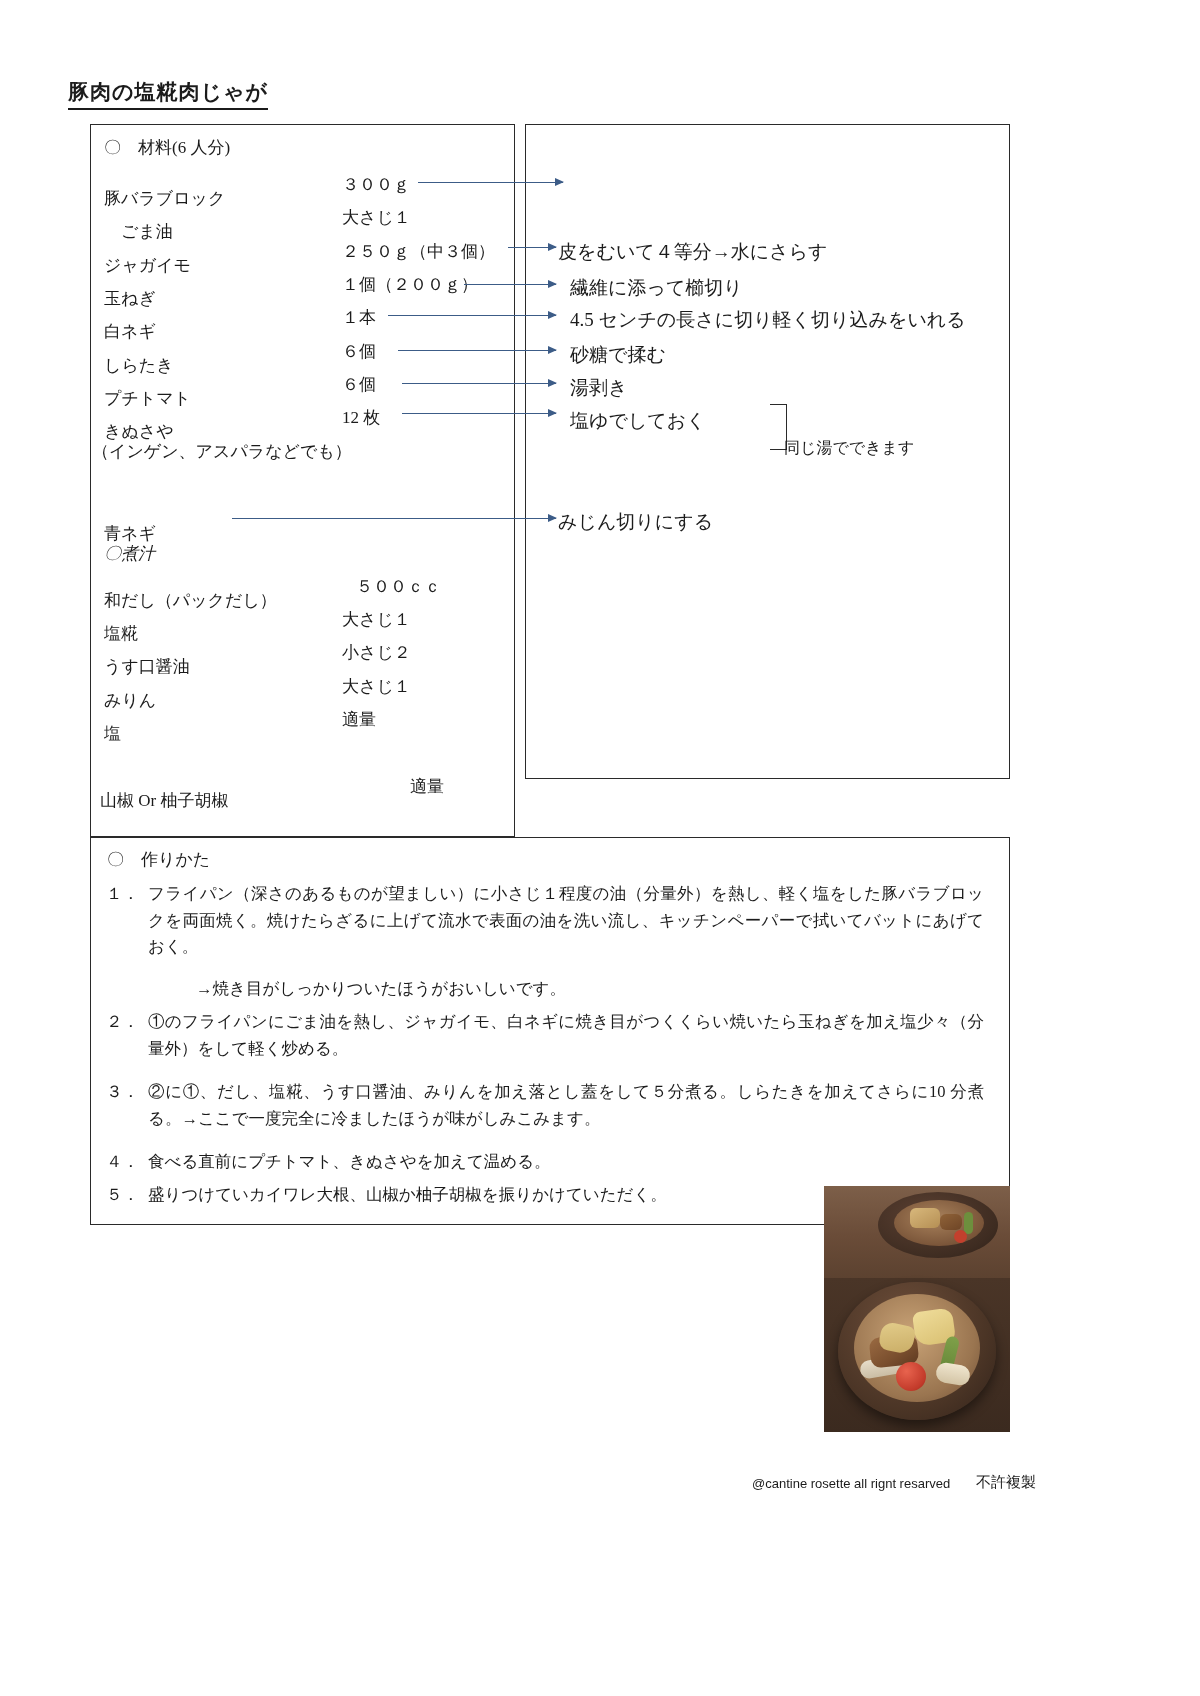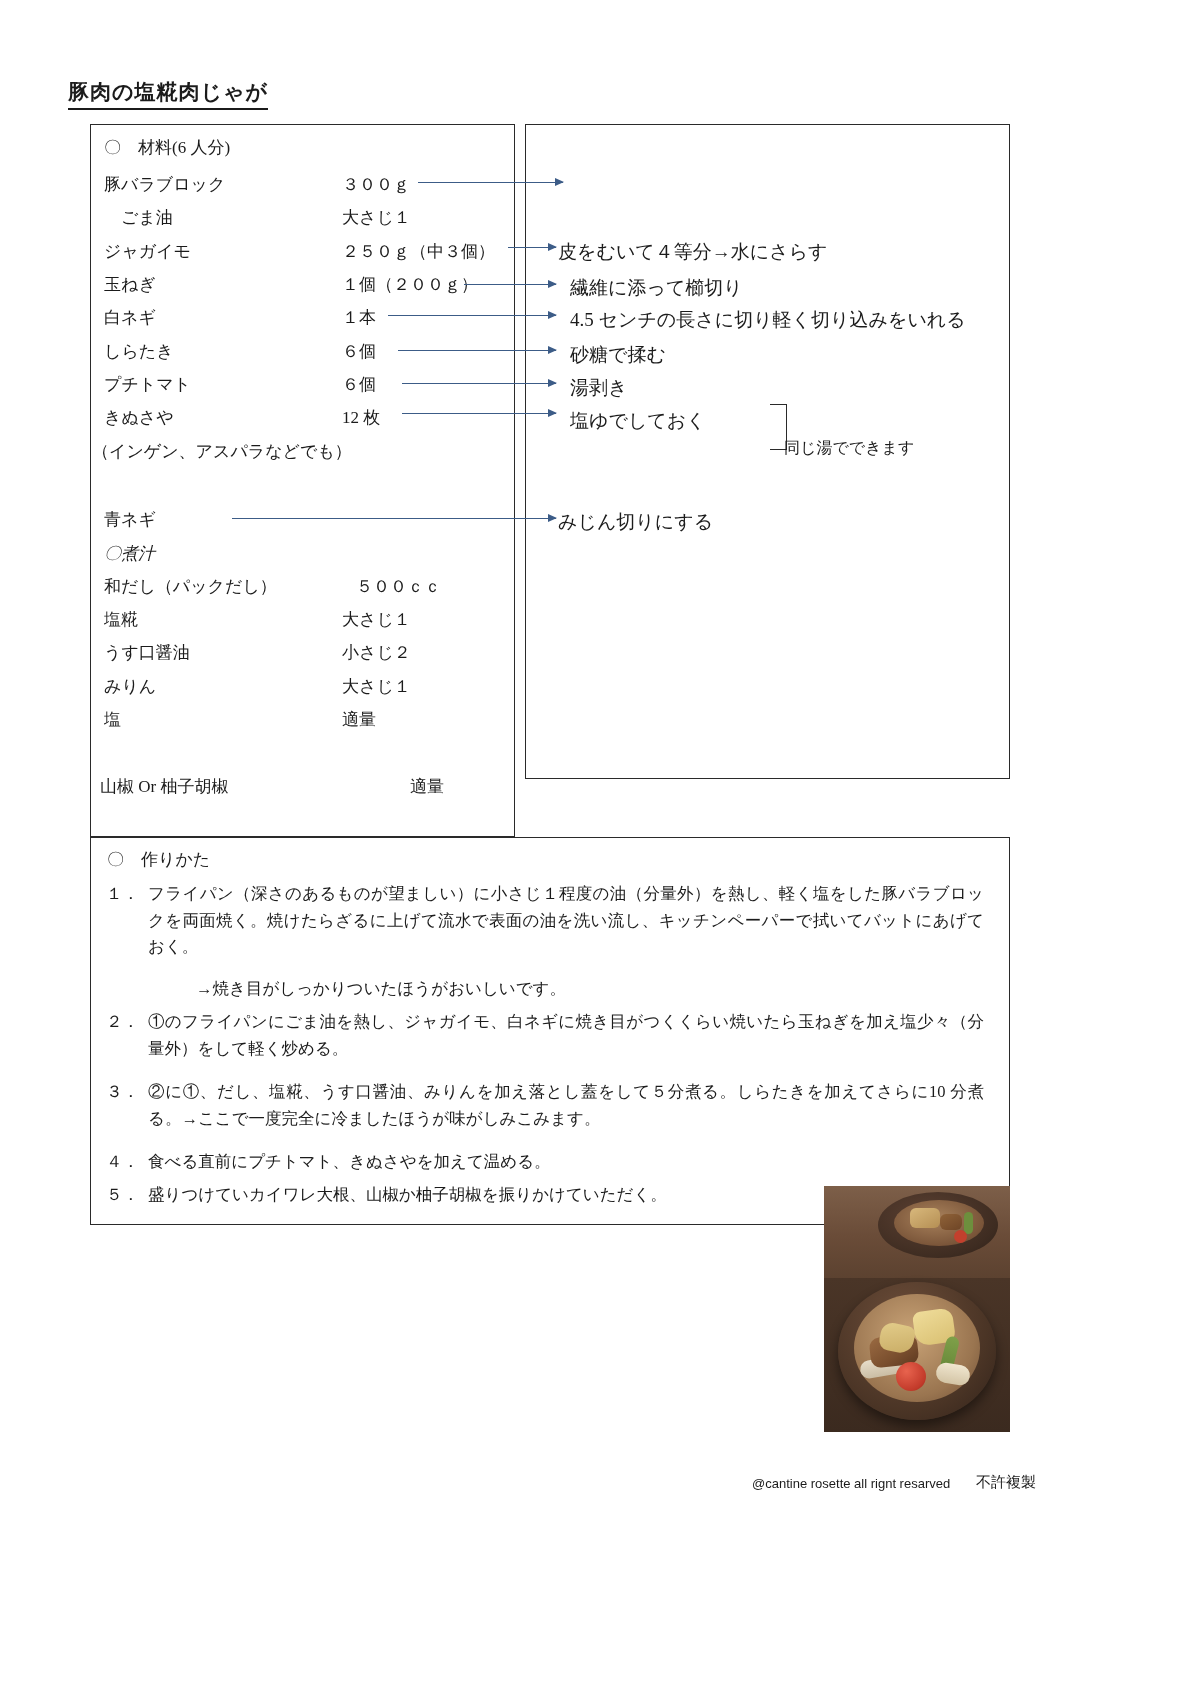--- a/index.html
+++ b/index.html
@@ -69,21 +69,21 @@
     font-size: 17px;
   }
   .ing-row {
     position: absolute;
     font-size: 17px;
     white-space: nowrap;
   }
   .ing-name {
     position: absolute;
     left: 0;
-    top: 0;
+    top: 14px;
   }
   .ing-qty {
     position: absolute;
     left: 238px;
     top: 0;
   }
   .ing-note {
     position: absolute;
     left: 0;
     top: 0;

